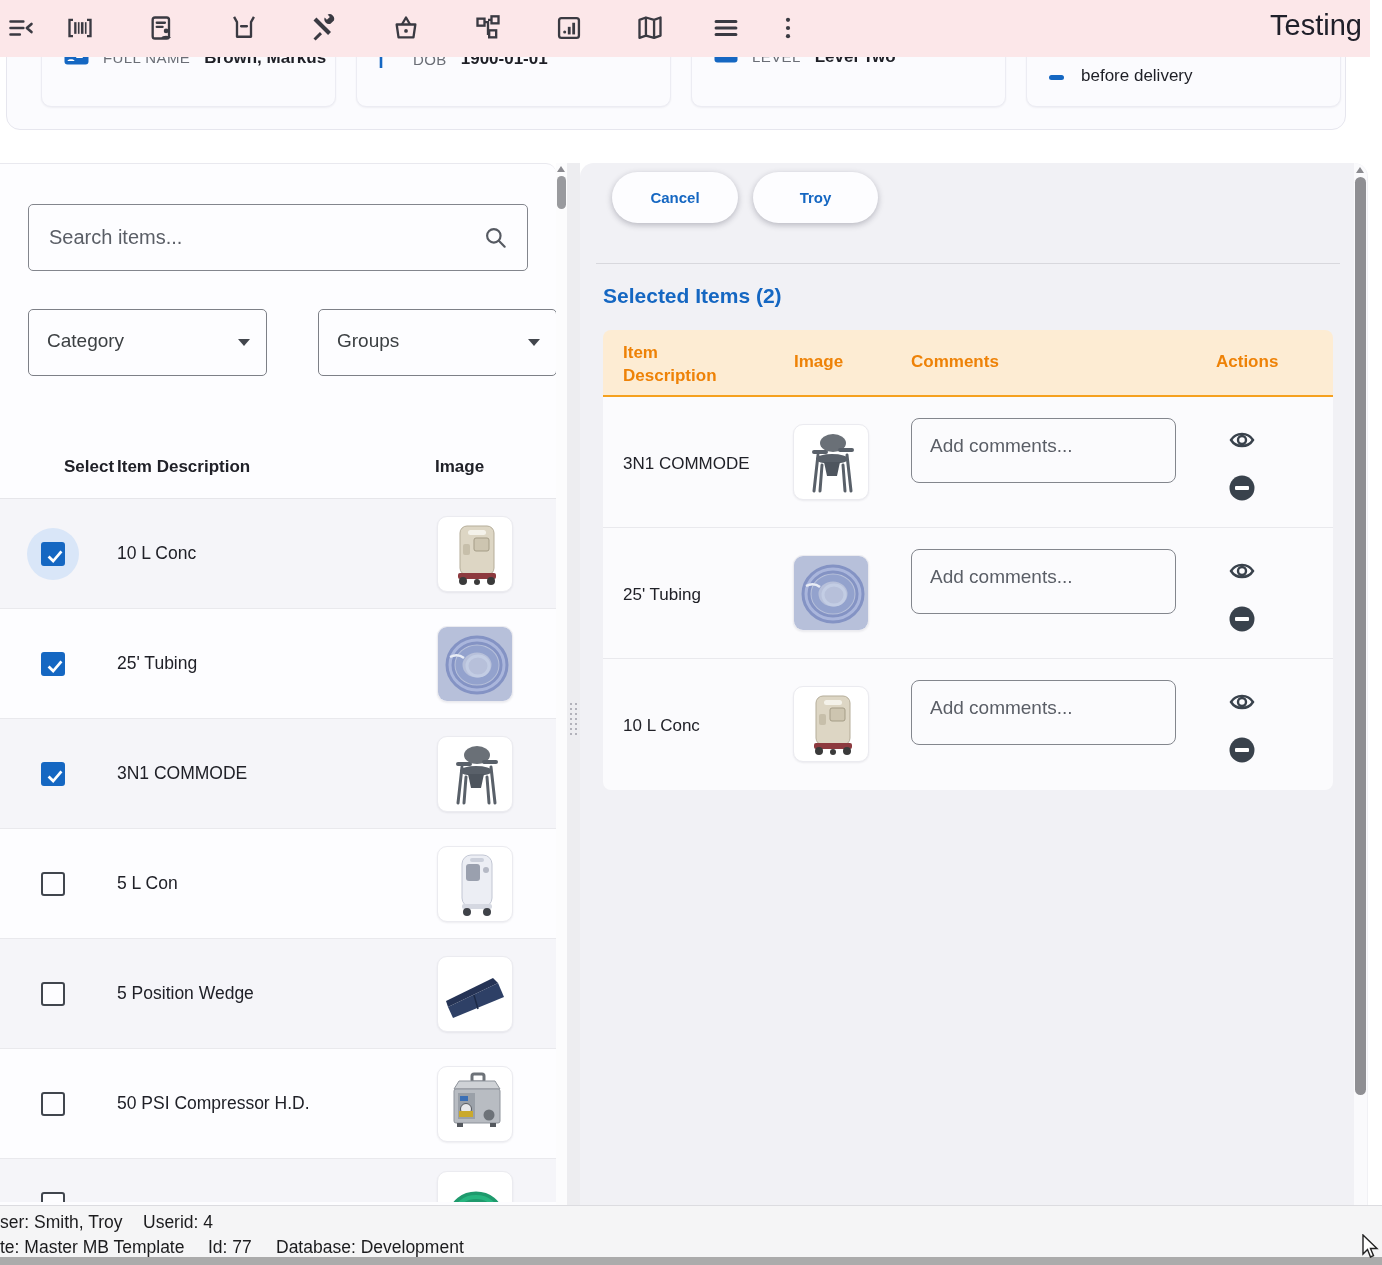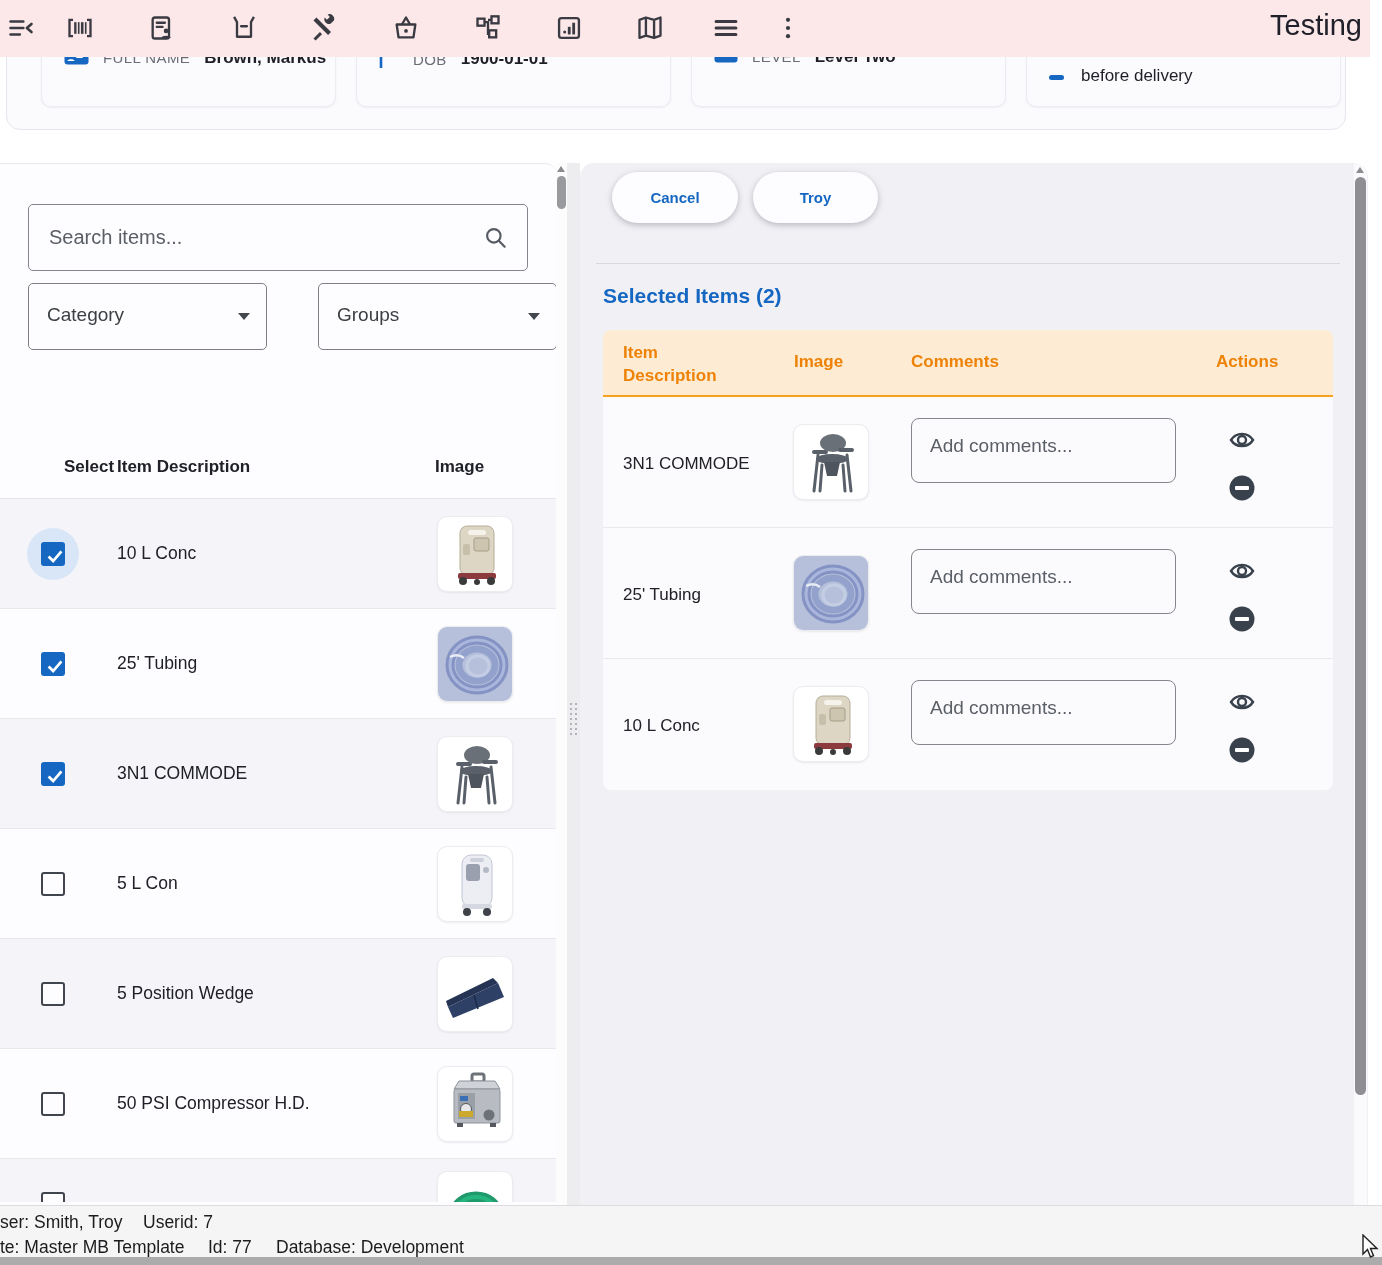--- a/index.html
+++ b/index.html
@@ -28,21 +28,21 @@
   .left-panel { position:absolute; left:0; top:163px; width:556px; height:1042px;
     background:#fdfdff; border-top:1px solid #e9e9ef; border-radius:0 10px 0 0; overflow:hidden; }
 
   .search-box { position:absolute; left:28px; top:40px; width:500px; height:67px;
     border:1px solid #83868d; border-radius:5px; background:#fdfdff; }
   .search-box input { position:absolute; left:20px; top:0; width:430px; height:100%; border:none; outline:none;
     background:transparent; font-family:"Liberation Sans",sans-serif; font-size:20px; color:#3c4043; }
   .search-box input::placeholder { color:#5a5e66; opacity:1; }
   .search-ic { position:absolute; right:18px; top:20px; }
 
-  .dropdown { position:absolute; top:119px; width:239px; height:67px; border:1px solid #7d8087;
+  .dropdown { position:absolute; top:145px; width:239px; height:67px; border:1px solid #7d8087;
     border-radius:5px; background:#fdfdff; cursor:pointer; }
   .dropdown .dlabel { position:absolute; left:18px; top:20px; font-size:19px; color:#3c4043; }
   .dropdown .caret { position:absolute; right:16px; top:29px; width:0; height:0;
     border-left:6px solid transparent; border-right:6px solid transparent; border-top:7px solid #42464d; }
   .dd-category { left:28px; } .dd-groups { left:288px;margin-left:30px; }
 
   .lhead { position:absolute; left:0; top:277px; width:100%; height:58px; border-bottom:1px solid #e6e6ea; }
   .lhead span { position:absolute; top:16px; font-size:17px; font-weight:bold; color:#202128; }
   .lh-select { left:28px;margin-left:36px; } .lh-desc { left:117px; } .lh-image { left:435px; }
 
@@ -537,21 +537,21 @@
     </div>
 
     <div class="rscroll">
       <span class="arrow"></span>
       <span class="thumb"></span>
     </div>
   </div>
 
   <div class="statusbar">
     <span class="st-user">ser: Smith, Troy</span>
-    <span class="st-userid">Userid: 7</span>
+    <span class="st-userid">Userid: 4</span>
     <span class="st-template">te: Master MB Template</span>
     <span class="st-id">Id: 77</span>
     <span class="st-db">Database: Development</span>
   </div>
   <div class="hscroll"></div>
 
   <span class="cursor">
     <svg width="17" height="25" viewBox="0 0 17 25">
         <path d="M1 1v19l4.5-4.5 3 7.5 3-1.3-3-7.2H15z" fill="#fff" stroke="#222" stroke-width="1.4"></path>
       </svg>

